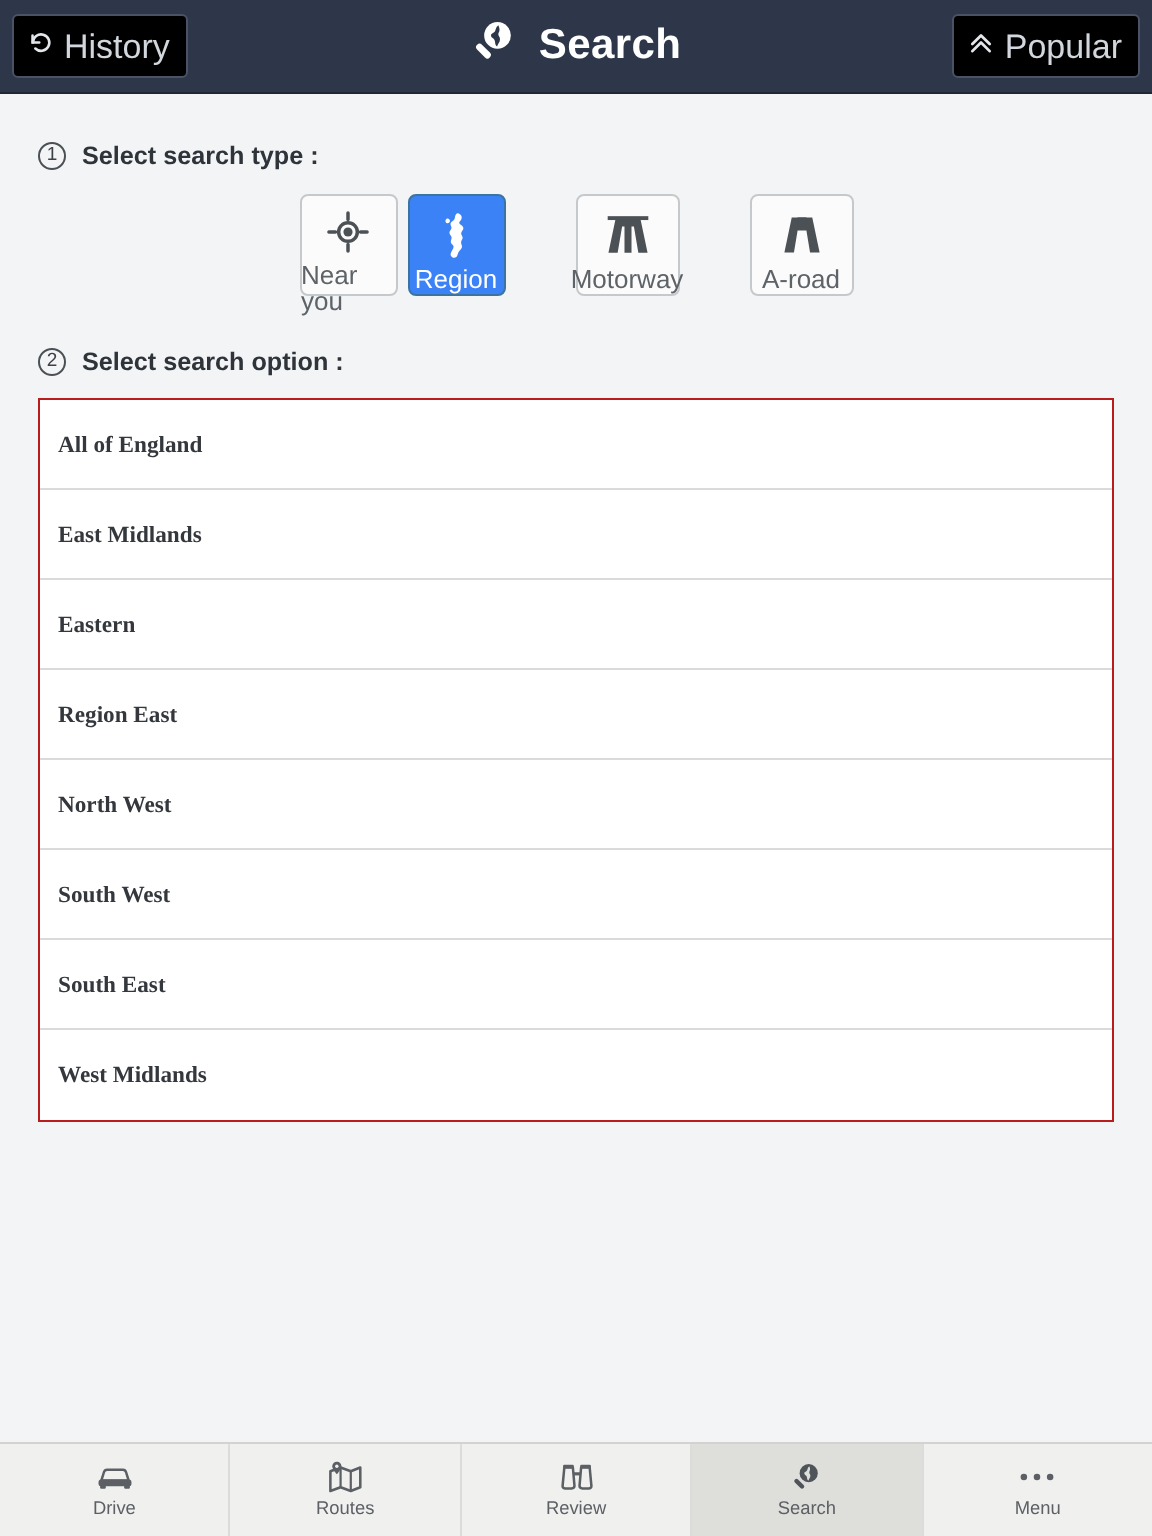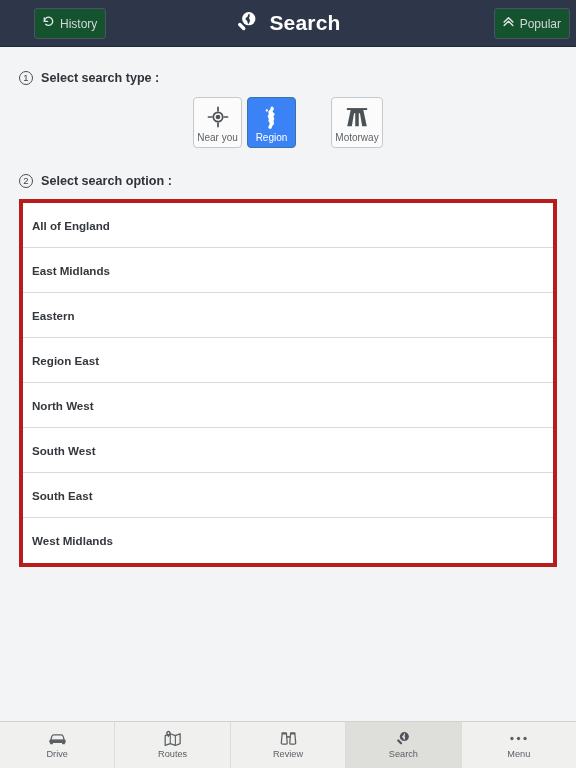--- a/index.html
+++ b/index.html
@@ -27,26 +27,25 @@
     position: relative;
     border-bottom: 1px solid #1f2635;
   }
   .hdr-btn {
     display: flex;
     align-items: center;
     gap: 5px;
     border: 1px solid #4a5365;
     border-radius: 3px;
     padding: 5px 8px 5px 7px;
-    background: #14532d;
+    background: #000000;
     color: #d2d6dd;
-    font-size: 12px;
+    font-size: 17px;
     min-height: 31px;
     cursor: pointer;
-    margin-left: 28px;
   }
   .hdr-btn .lbl { line-height: 1; padding-top: 1px; }
   .hdr-title {
     position: absolute;
     left: 0; right: 0;
     top: 0; bottom: 0;
     display: flex;
     align-items: center;
     justify-content: center;
     gap: 9px;
@@ -100,37 +99,38 @@
     align-items: center;
     justify-content: flex-start;
     padding-top: 7px;
     cursor: pointer;
   }
   .type-btn .ico {
     height: 24px;
     display: flex; align-items: center; justify-content: center;
   }
   .type-btn .tlbl {
-    font-size: 10px;
+    font-size: 13px;
     color: #5e6368;
     margin-top: 4px;
     line-height: 1;
   }
   .type-btn.selected {
     background: #3b82f6;
     border-color: #3a74a0;
   }
   .type-btn.selected .tlbl { color: #ffffff; }
   .type-btn.wide { width: 52px; margin-left: 30px; }
 
   
   #options-list {
     margin: 11px 19px 0 19px;
-    border: 4px solid #b91c1c;
+    border: 1px solid #b91c1c;
     background: #ffffff;
+    font-family: Liberation Serif, serif;
   }
   .opt-row {
     height: 45px;
     display: flex;
     align-items: center;
     padding-left: 9px;
     border-bottom: 1px solid #d8dadc;
     font-size: 11.6px;
     font-weight: bold;
     color: #34383d;
@@ -243,20 +243,29 @@
     <span class="ico">
       <svg width="24" height="21" viewBox="0 0 26 22">
         <path d="M4.6 3.2 L21.4 3.2 L25 20.5 L19.9 20.5 L17.4 3.2 Z" fill="#4c5155" opacity="0"></path>
         <path d="M6.2 2.6 L19.8 2.6 L23.6 20.6 L18.6 20.6 L16.2 6.4 L14.9 6.4 L14.9 20.6 L11.1 20.6 L11.1 6.4 L9.8 6.4 L7.4 20.6 L2.4 20.6 Z" fill="#4c5155"></path>
         <rect x="2.0" y="0.8" width="22" height="2.1" fill="#4c5155"></rect>
       </svg>
     </span>
     <span class="tlbl">Motorway</span>
   </div>
 
+  <div class="type-btn wide">
+    <span class="ico">
+      <svg width="22" height="21" viewBox="0 0 24 22">
+        <path d="M6.4 1.4 L17.6 1.4 L21.6 20.6 L16.4 20.6 L14.4 8.6 L9.6 8.6 L7.6 20.6 L2.4 20.6 Z" fill="#4c5155"></path>
+        <rect x="9.6" y="1.4" width="4.8" height="4.2" fill="#4c5155"></rect>
+      </svg>
+    </span>
+    <span class="tlbl">A-road</span>
+  </div>
 </div>
 
 <div class="section-label" id="sec2-label">
   <span class="circ-num">2</span>
   <span>Select search option :</span>
 </div>
 
 <div id="options-list">
   <div class="opt-row">
       <span>All of England</span>

